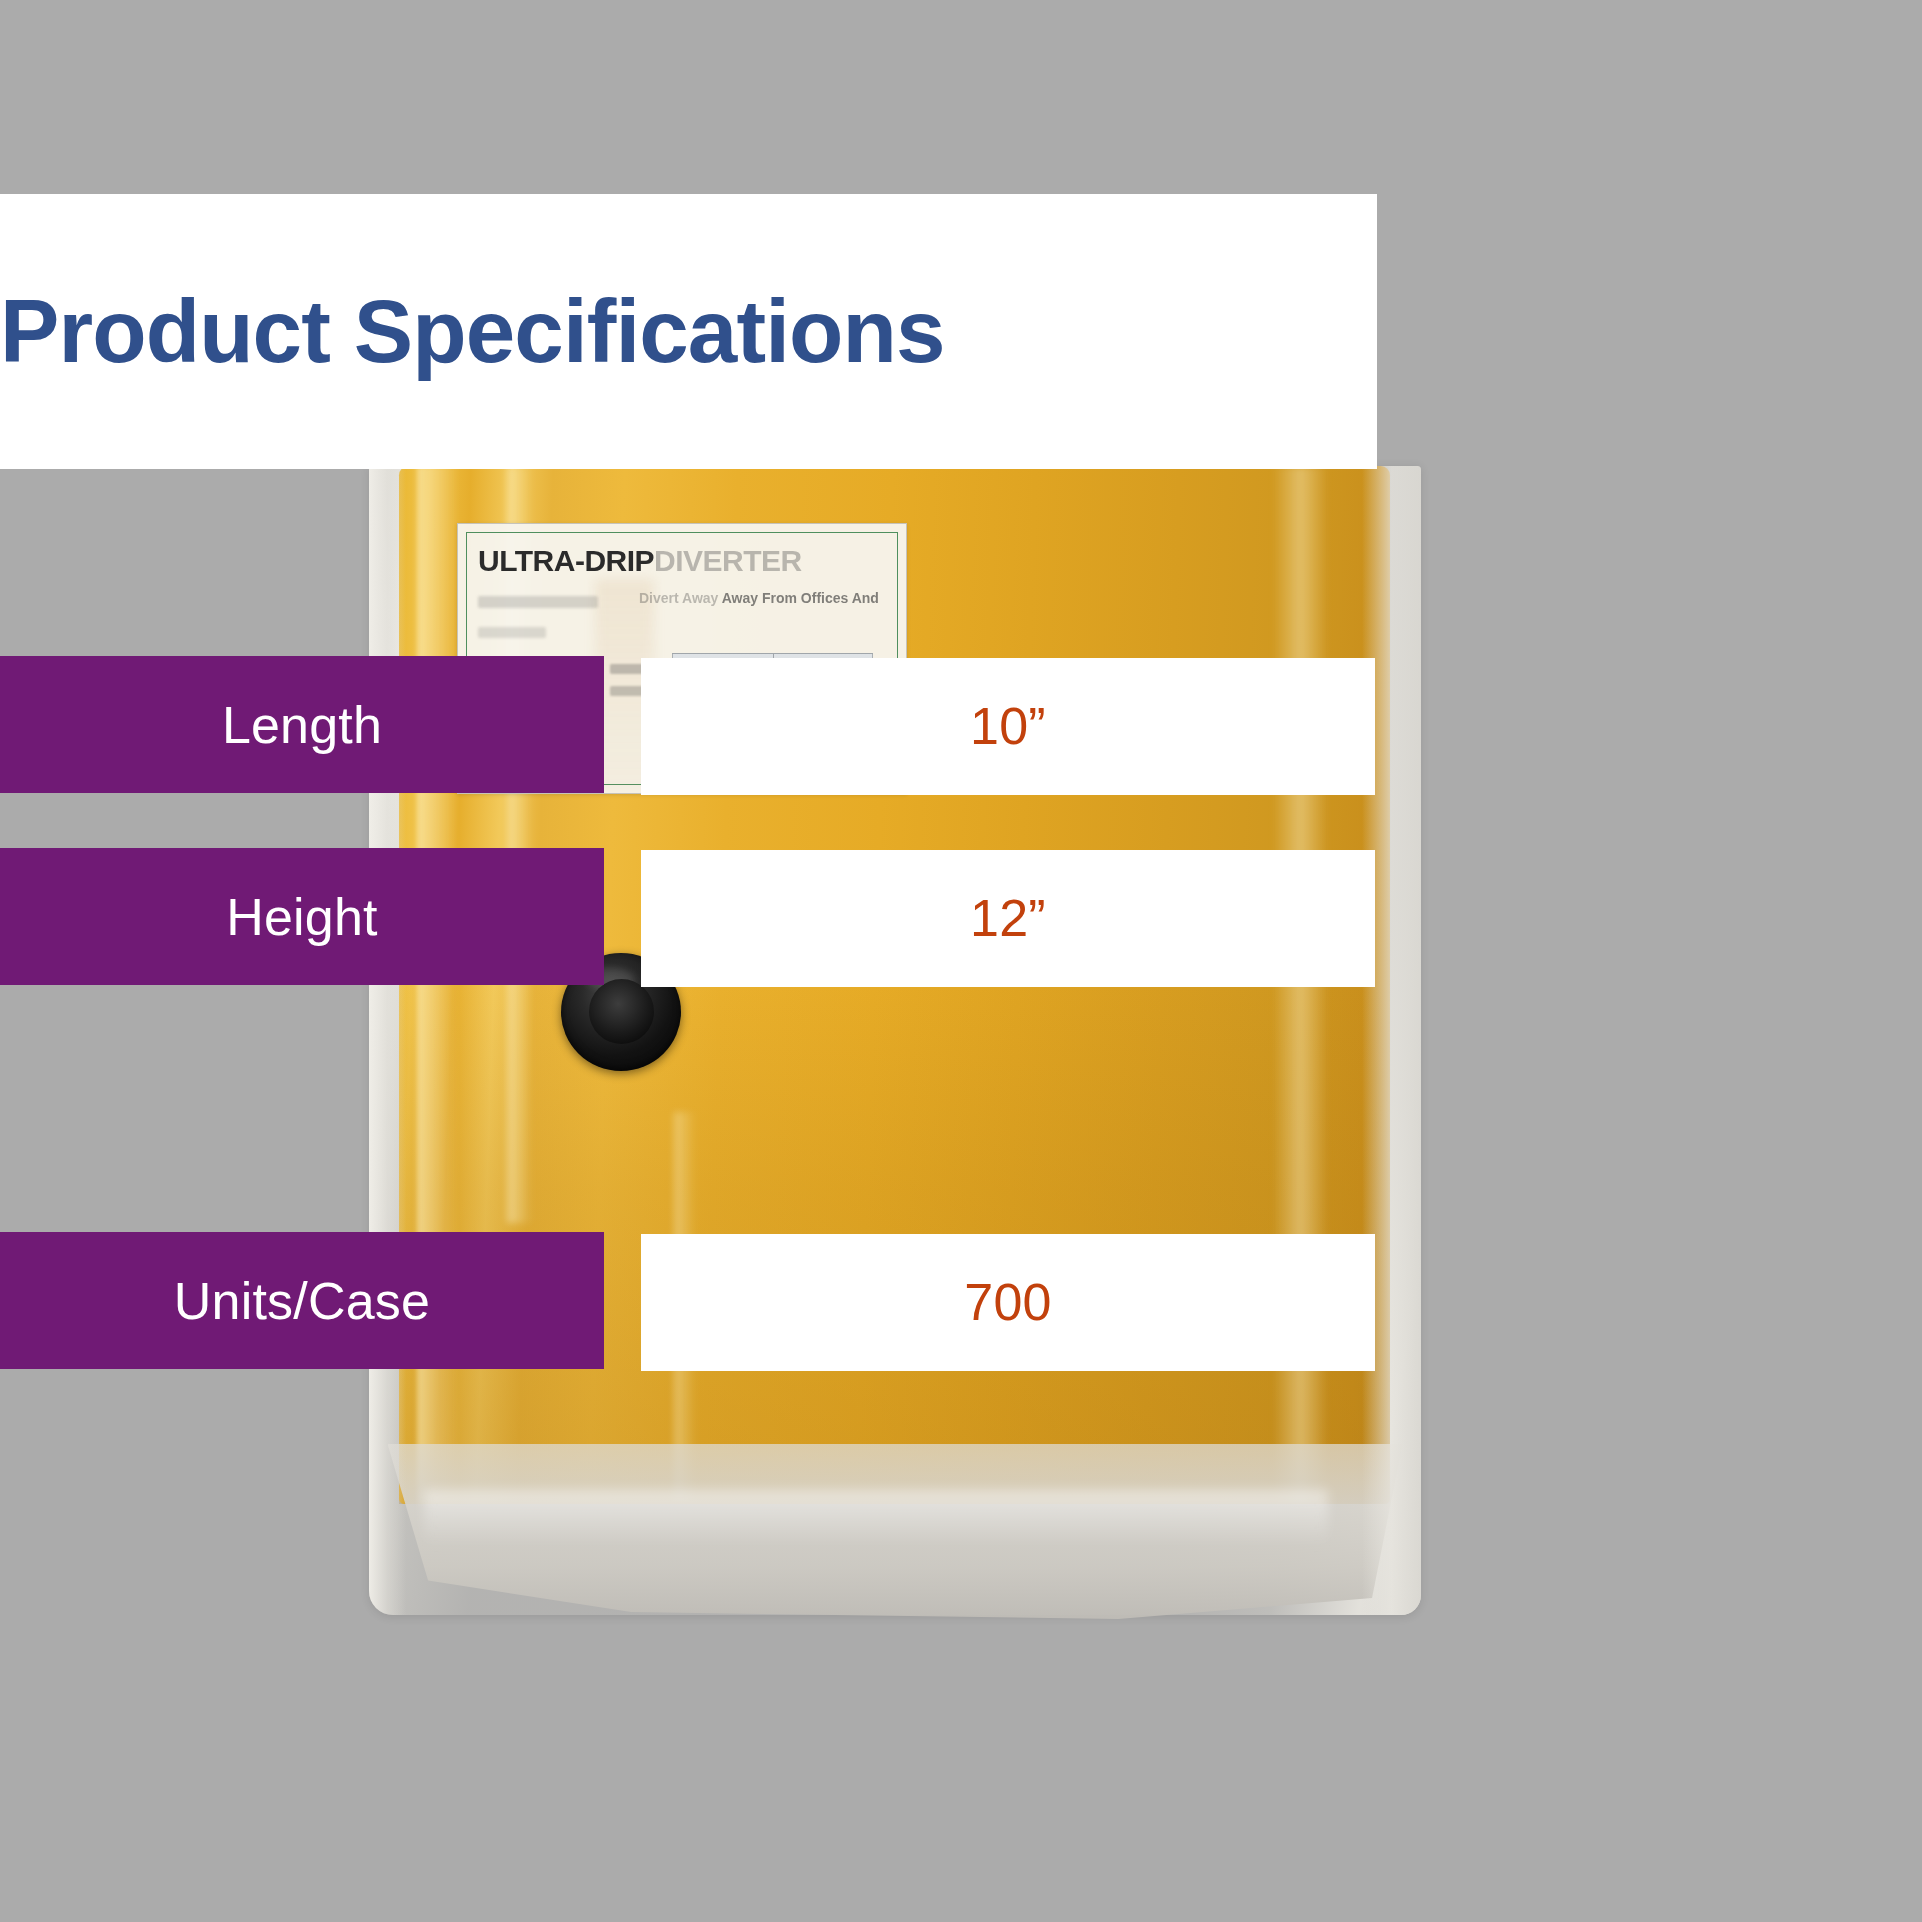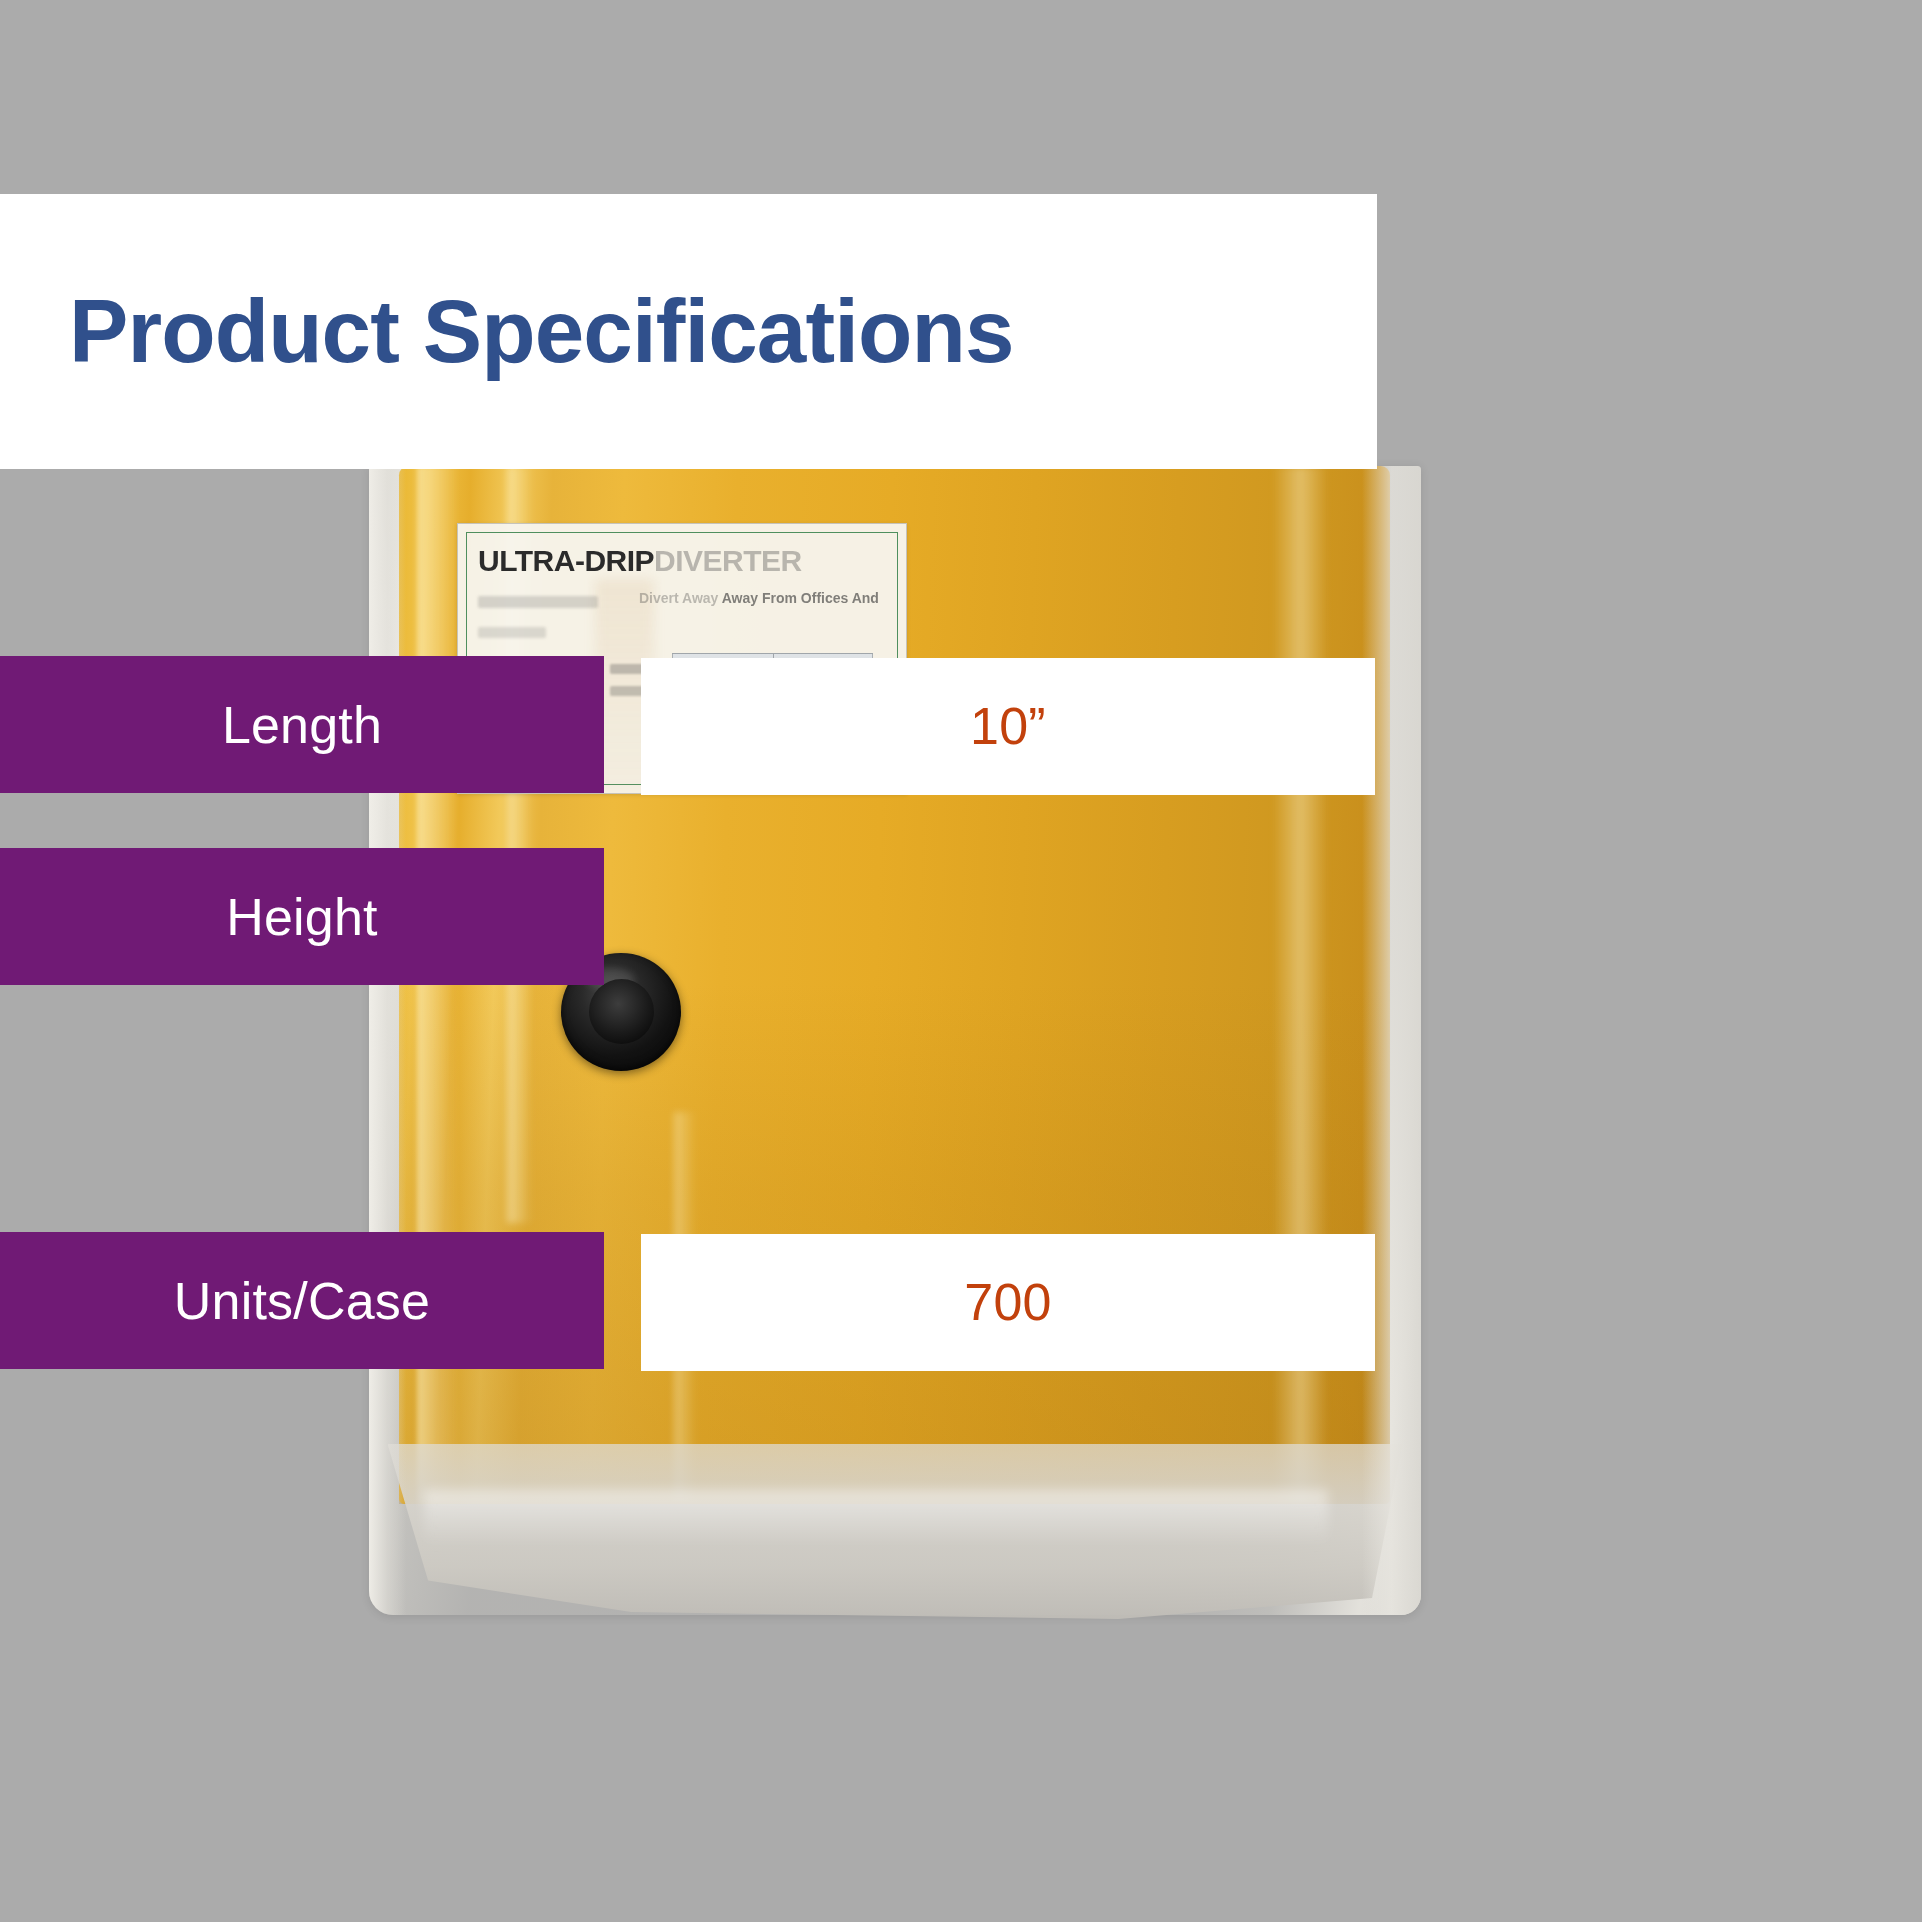--- a/index.html
+++ b/index.html
@@ -277,21 +277,20 @@
     position: absolute;
     left: 0px;
     top: 194px;
     width: 1377px;
     height: 275px;
     background: #ffffff;
     display: flex;
     align-items: center;
   }
   #page-title {
-    margin-left: 69px;
     font-family: "Liberation Sans", sans-serif;
     font-weight: bold;
     font-size: 89px;
     line-height: 1;
     letter-spacing: -0.9px;
     color: #30508c;
     white-space: nowrap;
   }
 
   
@@ -401,20 +400,23 @@
       </div>
       <div class="spec-value">
         <span>10”</span>
       </div>
     </div>
 
     <div class="spec-row">
       <div class="spec-label">
         <span>Height</span>
       </div>
+      <div class="spec-value">
+        <span>12”</span>
+      </div>
     </div>
 
     <div class="spec-row">
     </div>
 
     <div class="spec-row">
       <div class="spec-label">
         <span>Units/Case</span>
       </div>
       <div class="spec-value">

